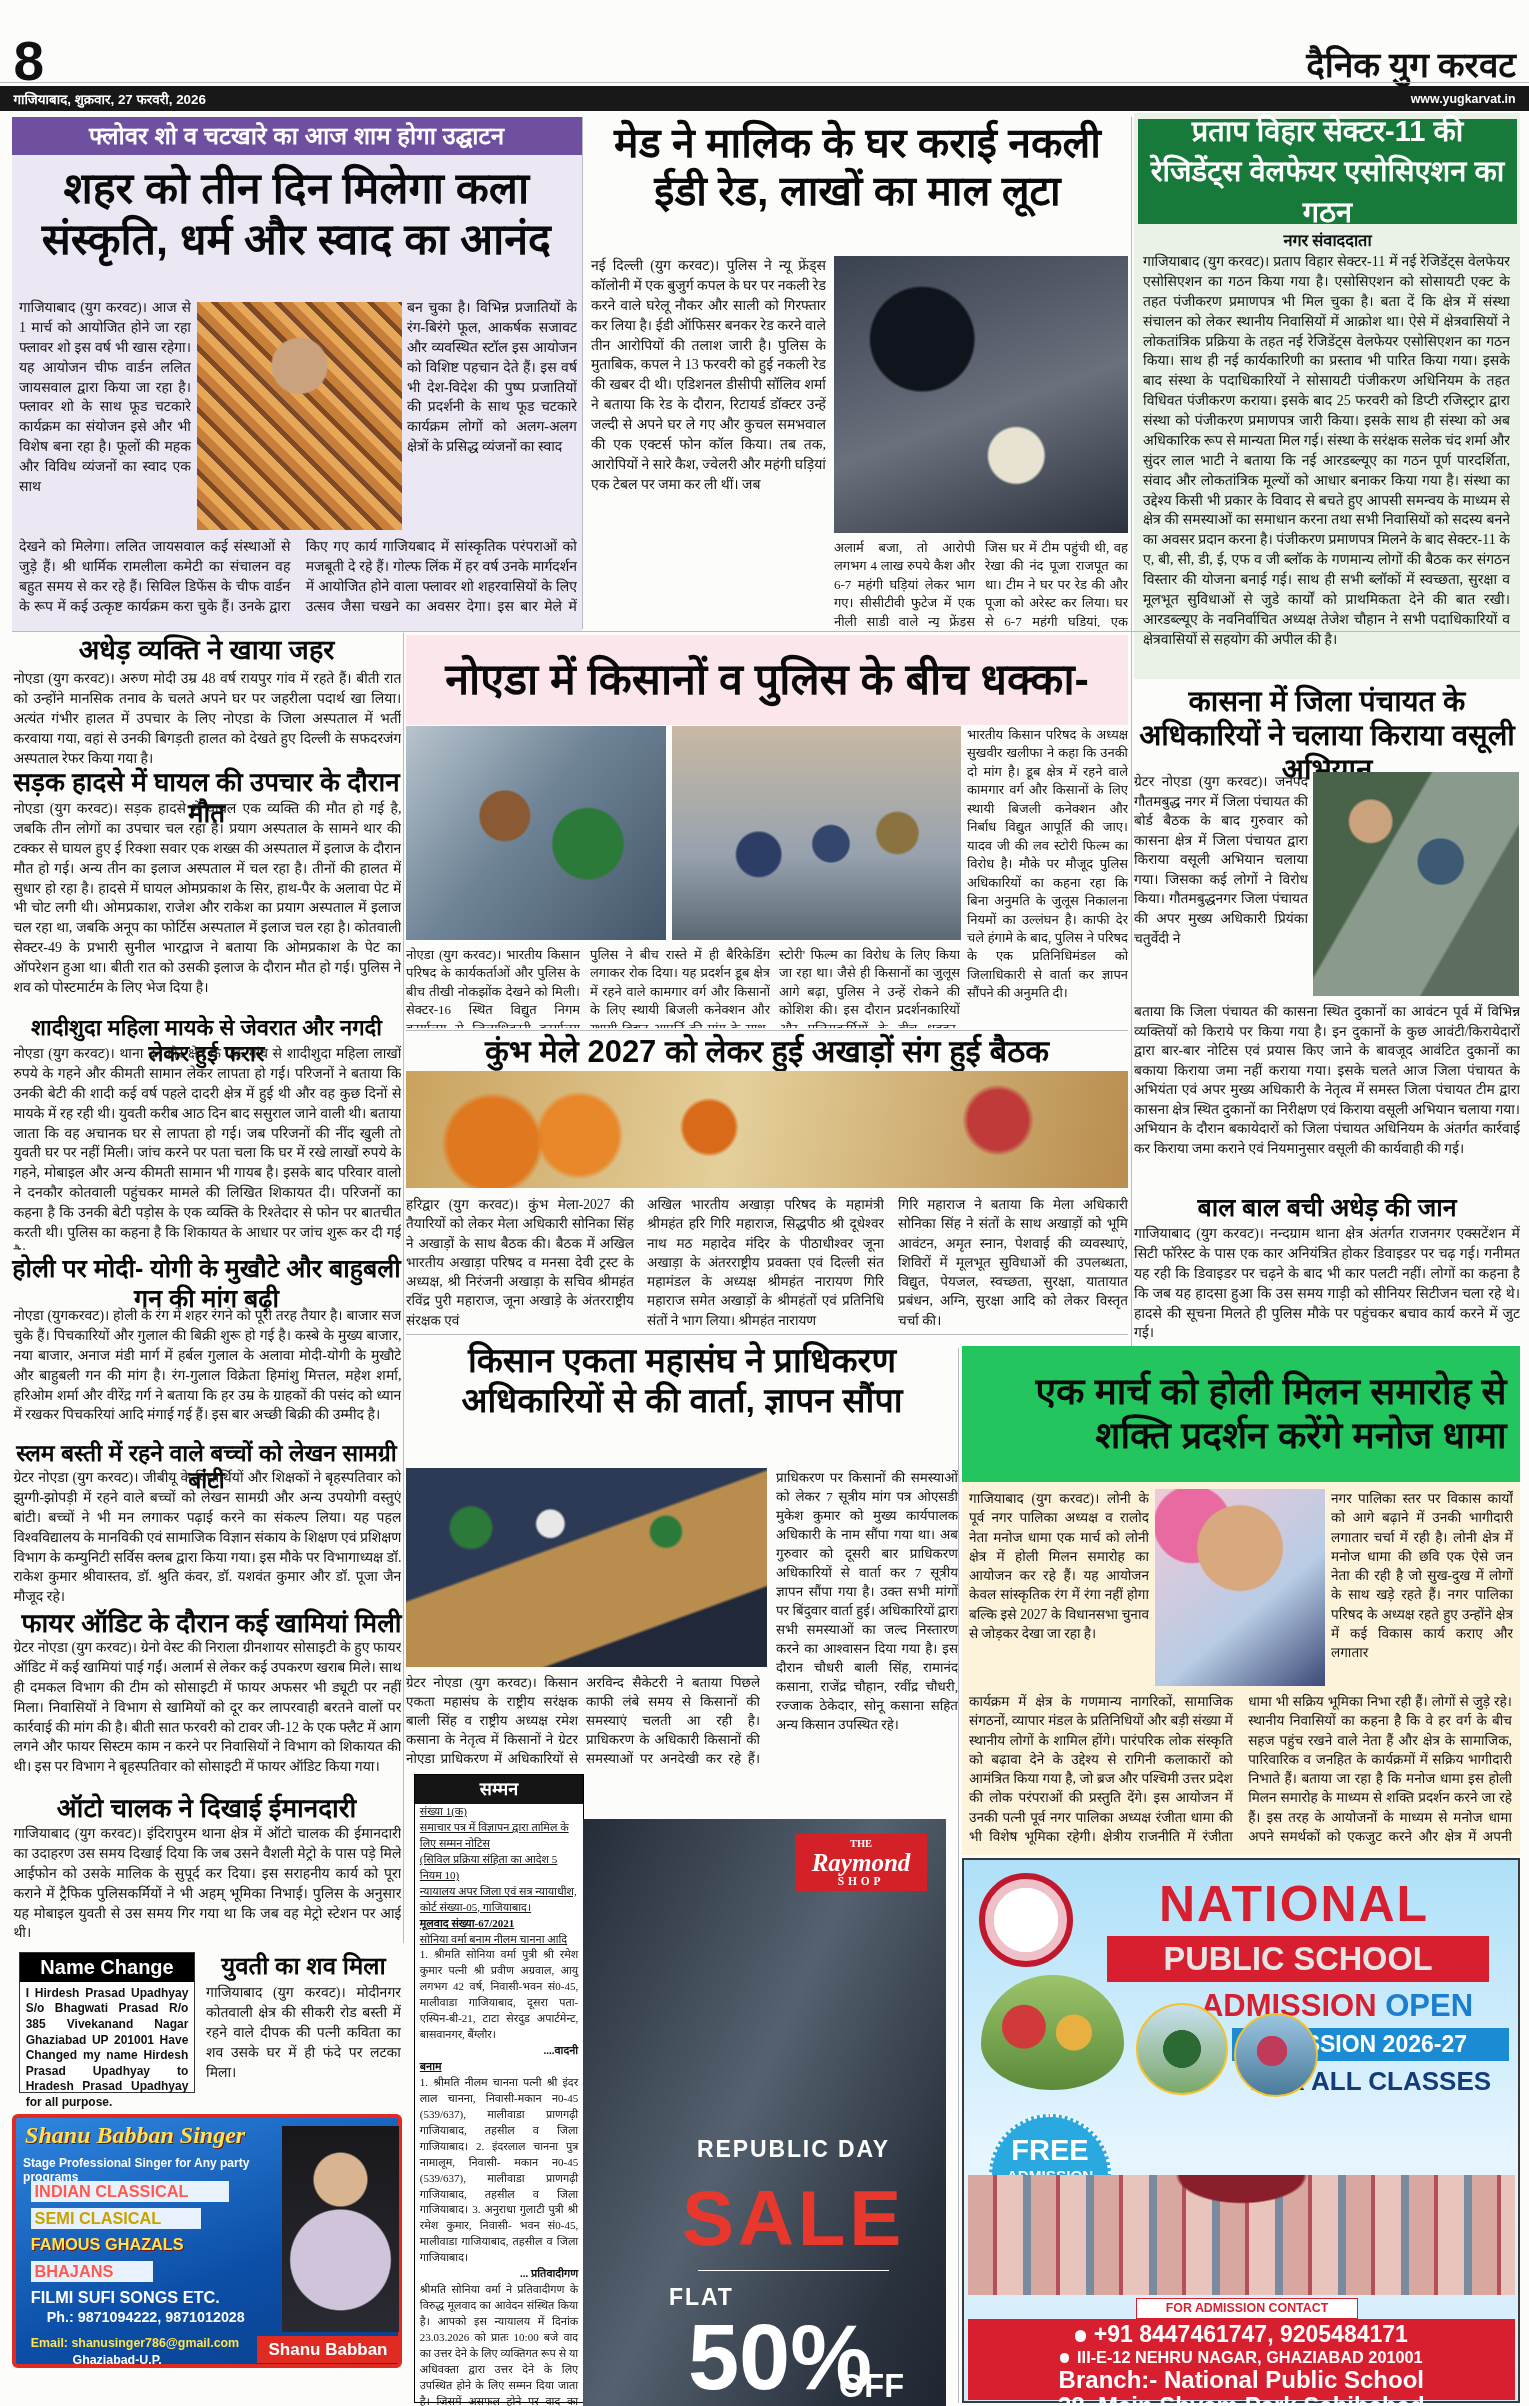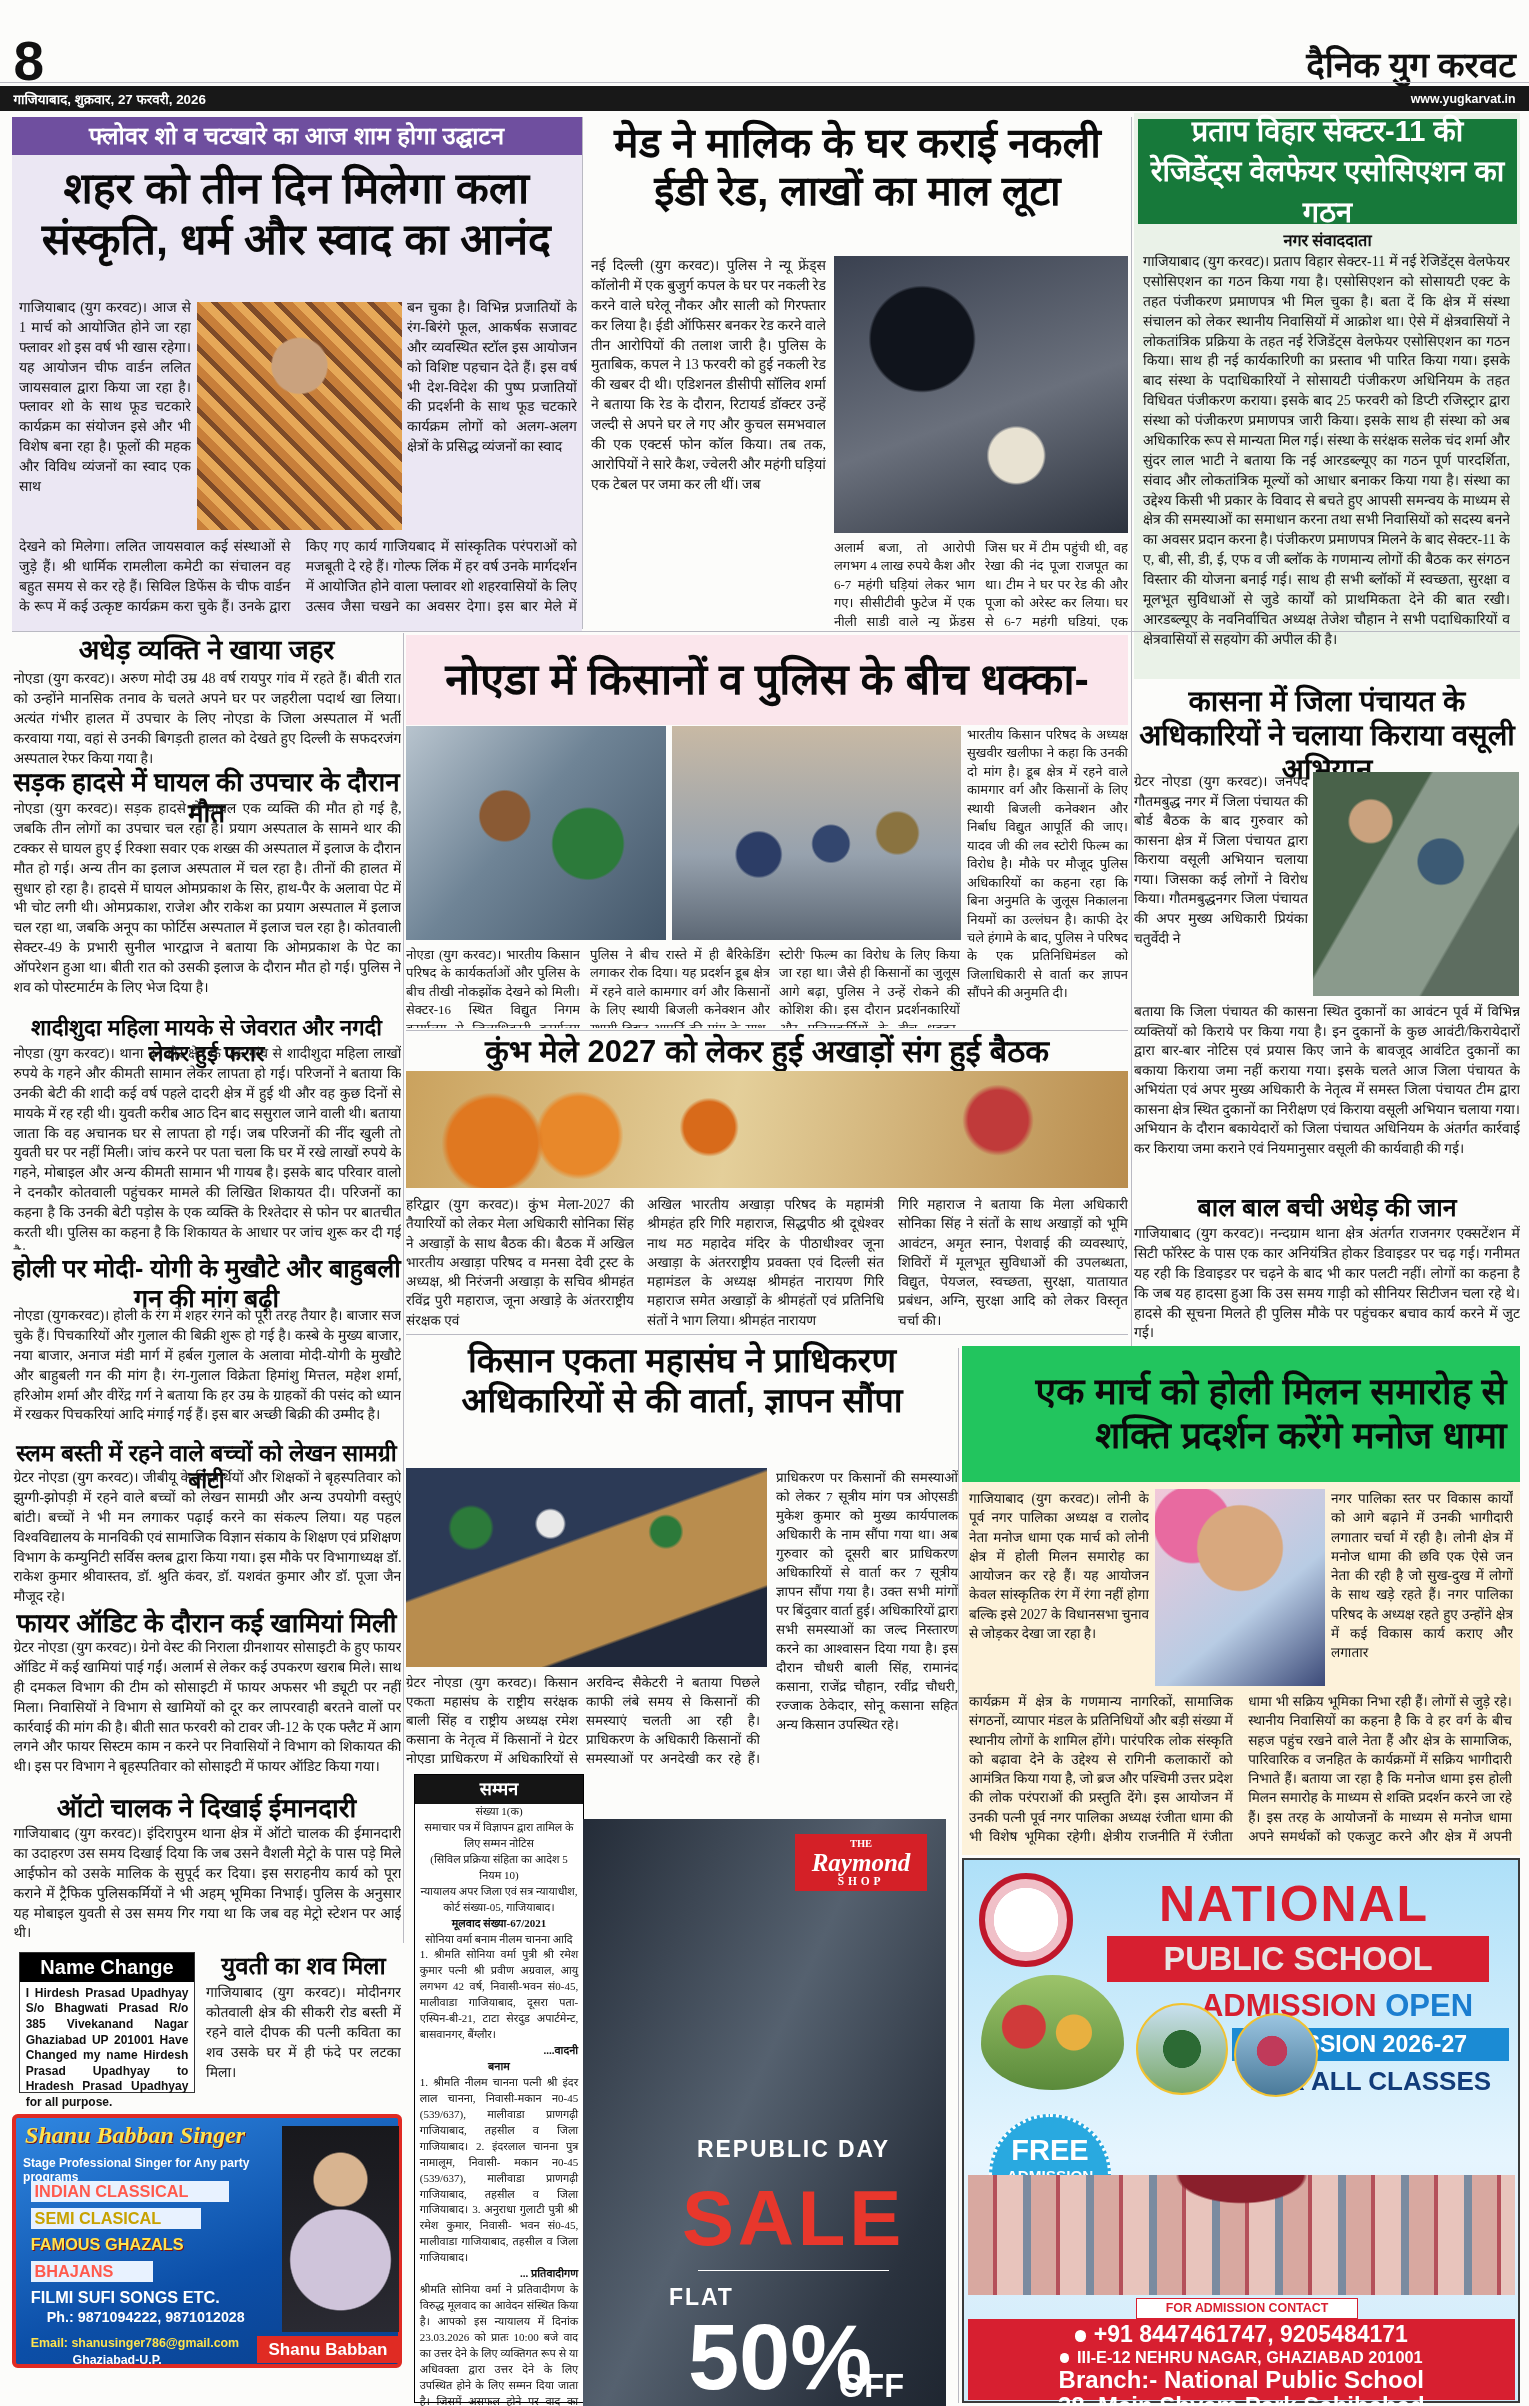--- a/index.html
+++ b/index.html
@@ -11,21 +11,21 @@
   .bt{font-size:14px;line-height:1.42;text-align:justify;overflow:hidden;color:#141414;}
   .ph{overflow:hidden;}
   .vr{width:1px;background:#b9b9c2;}
   .hr{height:1px;background:#b9b9c2;}
   .kick{background:#6f4f9f;color:#fff;font-weight:700;text-align:center;}
   .greenbox{background:#17793a;color:#fff;}
   .byline{font-weight:700;text-align:center;}
   .pinkband{background:#fbe6ec;}
   .creamband{background:#22c55e;text-align:right;}
   .summon{font-size:11px;line-height:1.45;text-align:justify;margin-left:8px;}
-  .summon .c{text-align:center;}
+  .summon .c{text-align:left;text-decoration:underline;}
   .summon .r{text-align:right;font-weight:700;}
   .sm-title{background:#151515;color:#fff;font-weight:700;text-align:center;font-size:18px;line-height:29px;}
   .adshanu{background:linear-gradient(160deg,#2f86e0,#0c4fa8 60%,#0a3f8c);border:4.8px solid #e02b23;border-radius:5.7px;}
   .ray{background:linear-gradient(115deg,#242c38,#55616f 45%,#2a323e 80%,#1d242e);margin-top:45px;}
   .npsad{background:linear-gradient(#aee0f8,#e6f5fe 55%,#cfeafa);border:2.9px solid #3a3a3a;}
   .redfoot{background:#d71f30;color:#fff;text-align:center;font-family:"Liberation Sans",sans-serif;}
   .dot{display:inline-block;width:13.4px;height:13.4px;border-radius:50%;background:#fff;margin-right:7.6px;}
 </style>
 </head>
 <body>
@@ -78,21 +78,21 @@
 
   <div class="abs hd" style="left:11.5px;top:1015px;width:390px;font-size:22px;">शादीशुदा महिला मायके से जेवरात और नगदी लेकर हुई फरार</div>
   <div class="abs bt" style="left:13.4px;top:1044px;width:388px;height:206px;">नोएडा (युग करवट)। थाना दनकौर क्षेत्र के एक गांव से शादीशुदा महिला लाखों रुपये के गहने और कीमती सामान लेकर लापता हो गई। परिजनों ने बताया कि उनकी बेटी की शादी कई वर्ष पहले दादरी क्षेत्र में हुई थी और वह कुछ दिनों से मायके में रह रही थी। युवती करीब आठ दिन बाद ससुराल जाने वाली थी। बताया जाता कि वह अचानक घर से लापता हो गई। जब परिजनों की नींद खुली तो युवती घर पर नहीं मिली। जांच करने पर पता चला कि घर में रखे लाखों रुपये के गहने, मोबाइल और अन्य कीमती सामान भी गायब है। इसके बाद परिवार वालो ने दनकौर कोतवाली पहुंचकर मामले की लिखित शिकायत दी। परिजनों का कहना है कि उनकी बेटी पड़ोस के एक व्यक्ति के रिश्तेदार से फोन पर बातचीत करती थी। पुलिस का कहना है कि शिकायत के आधार पर जांच शुरू कर दी गई है।</div>
 
   <div class="abs hd" style="left:11.5px;top:1254px;width:390px;font-size:25px;">होली पर मोदी- योगी के मुखौटे और बाहुबली गन की मांग बढ़ी</div>
   <div class="abs bt" style="left:13.4px;top:1306px;width:388px;height:130px;">नोएडा (युगकरवट)। होली के रंग में शहर रंगने को पूरी तरह तैयार है। बाजार सज चुके हैं। पिचकारियों और गुलाल की बिक्री शुरू हो गई है। कस्बे के मुख्य बाजार, नया बाजार, अनाज मंडी मार्ग में हर्बल गुलाल के अलावा मोदी-योगी के मुखौटे और बाहुबली गन की मांग है। रंग-गुलाल विक्रेता हिमांशु मित्तल, महेश शर्मा, हरिओम शर्मा और वीरेंद्र गर्ग ने बताया कि हर उम्र के ग्राहकों की पसंद को ध्यान में रखकर पिचकरियां आदि मंगाई गई हैं। इस बार अच्छी बिक्री की उम्मीद है।</div>
 
   <div class="abs hd" style="left:11.5px;top:1440px;width:390px;font-size:23px;">स्लम बस्ती में रहने वाले बच्चों को लेखन सामग्री बांटी</div>
   <div class="abs bt" style="left:13.4px;top:1468px;width:388px;height:138px;">ग्रेटर नोएडा (युग करवट)। जीबीयू के विद्यार्थियों और शिक्षकों ने बृहस्पतिवार को झुग्गी-झोपड़ी में रहने वाले बच्चों को लेखन सामग्री और अन्य उपयोगी वस्तुएं बांटी। बच्चों ने भी मन लगाकर पढ़ाई करने का संकल्प लिया। यह पहल विश्वविद्यालय के मानविकी एवं सामाजिक विज्ञान संकाय के शिक्षण एवं प्रशिक्षण विभाग के कम्युनिटी सर्विस क्लब द्वारा किया गया। इस मौके पर विभागाध्यक्ष डॉ. राकेश कुमार श्रीवास्तव, डॉ. श्रुति कंवर, डॉ. यशवंत कुमार और डॉ. पूजा जैन मौजूद रहे।</div>
 
-  <div class="abs hd" style="left:11.5px;top:1608px;width:390px;font-size:26px;">फायर ऑडिट के दौरान कई खामियां मिली</div>
+  <div class="abs hd" style="left:11.5px;top:1608px;width:390px;font-size:26px;text-align:right;">फायर ऑडिट के दौरान कई खामियां मिली</div>
   <div class="abs bt" style="left:13.4px;top:1638px;width:388px;height:151px;">ग्रेटर नोएडा (युग करवट)। ग्रेनो वेस्ट की निराला ग्रीनशायर सोसाइटी के हुए फायर ऑडिट में कई खामियां पाई गईं। अलार्म से लेकर कई उपकरण खराब मिले। साथ ही दमकल विभाग की टीम को सोसाइटी में फायर अफसर भी ड्यूटी पर नहीं मिला। निवासियों ने विभाग से खामियों को दूर कर लापरवाही बरतने वालों पर कार्रवाई की मांग की है। बीती सात फरवरी को टावर जी-12 के एक फ्लैट में आग लगने और फायर सिस्टम काम न करने पर निवासियों ने विभाग को शिकायत की थी। इस पर विभाग ने बृहस्पतिवार को सोसाइटी में फायर ऑडिट किया गया।</div>
 
   <div class="abs hd" style="left:11.5px;top:1793px;width:390px;font-size:26px;">ऑटो चालक ने दिखाई ईमानदारी</div>
   <div class="abs bt" style="left:13.4px;top:1824px;width:388px;height:117px;">गाजियाबाद (युग करवट)। इंदिरापुरम थाना क्षेत्र में ऑटो चालक की ईमानदारी का उदाहरण उस समय दिखाई दिया कि जब उसने वैशली मेट्रो के पास पड़े मिले आईफोन को उसके मालिक के सुपूर्द कर दिया। इस सराहनीय कार्य को पूरा कराने में ट्रैफिक पुलिसकर्मियों ने भी अहम् भूमिका निभाई। पुलिस के अनुसार यह मोबाइल युवती से उस समय गिर गया था कि जब वह मेट्रो स्टेशन पर आई थी।</div>
 
   <div class="abs" style="left:19px;top:1952px;width:176px;height:141px;border:1.9px solid #333;background:#fff;box-sizing:border-box;">
     <div class="sans" style="background:#000;color:#fff;font-weight:700;font-size:20px;text-align:center;line-height:29px;">Name Change</div>
     <div class="sans" style="font-size:12px;line-height:1.3;padding:3.8px 5.7px;text-align:justify;font-weight:600;">I Hirdesh Prasad Upadhyay S/o Bhagwati Prasad R/o 385 Vivekanand Nagar Ghaziabad UP 201001 Have Changed my name Hirdesh Prasad Upadhyay to Hradesh Prasad Upadhyay for all purpose.</div>
   </div>
   <div class="abs hd" style="left:205px;top:1952px;width:197px;font-size:24px;">युवती का शव मिला</div>

